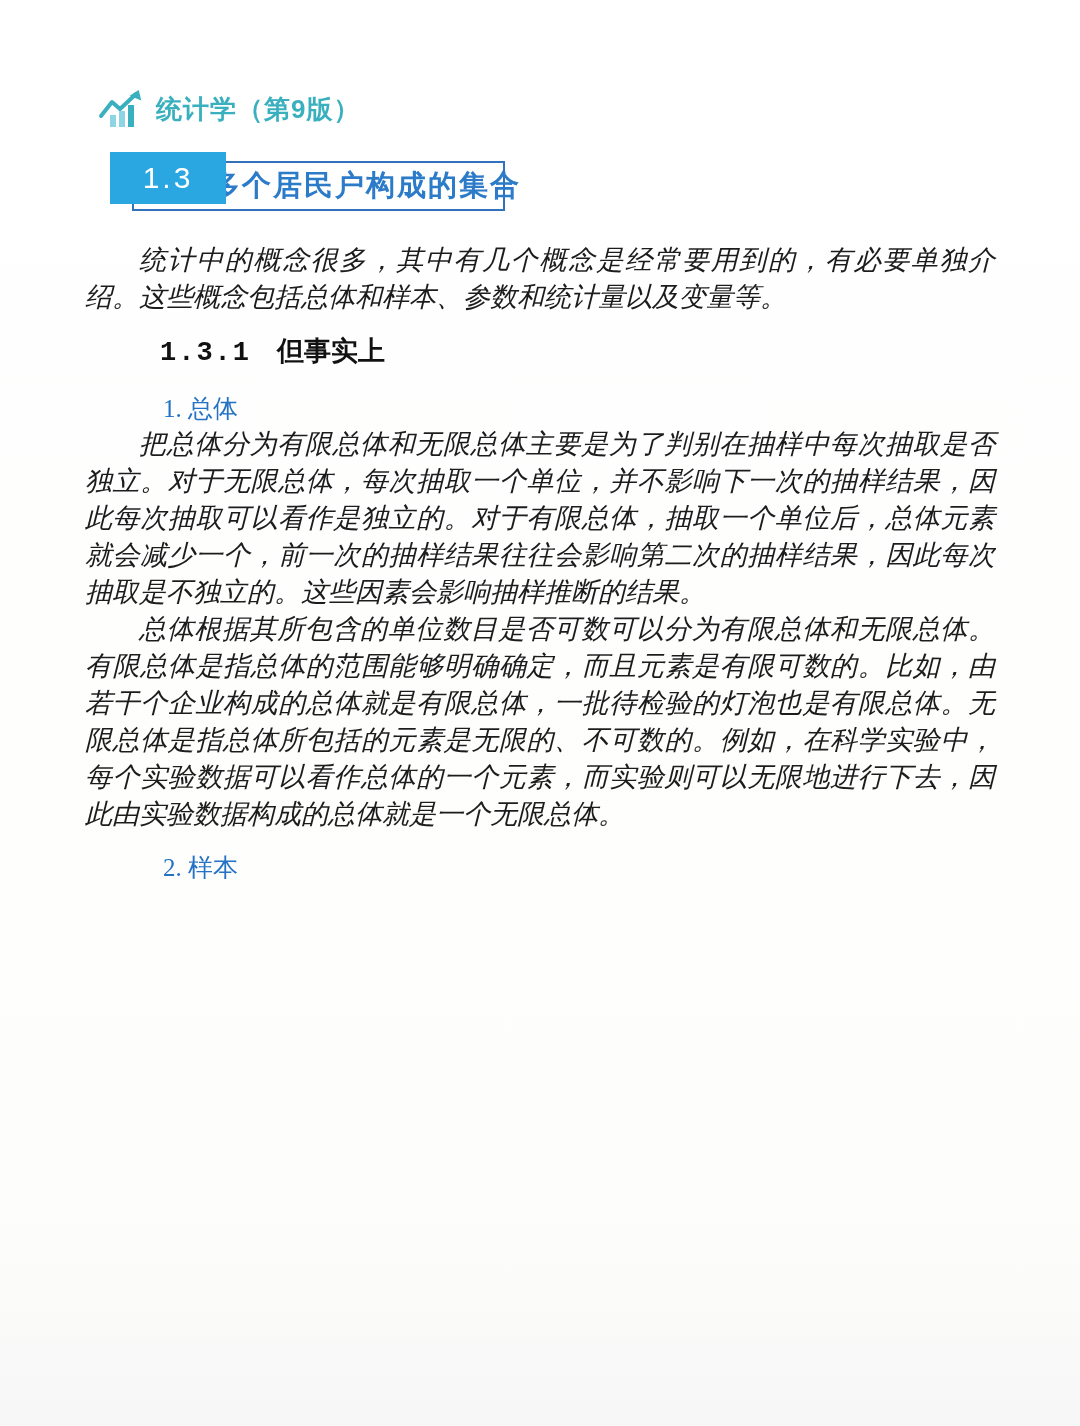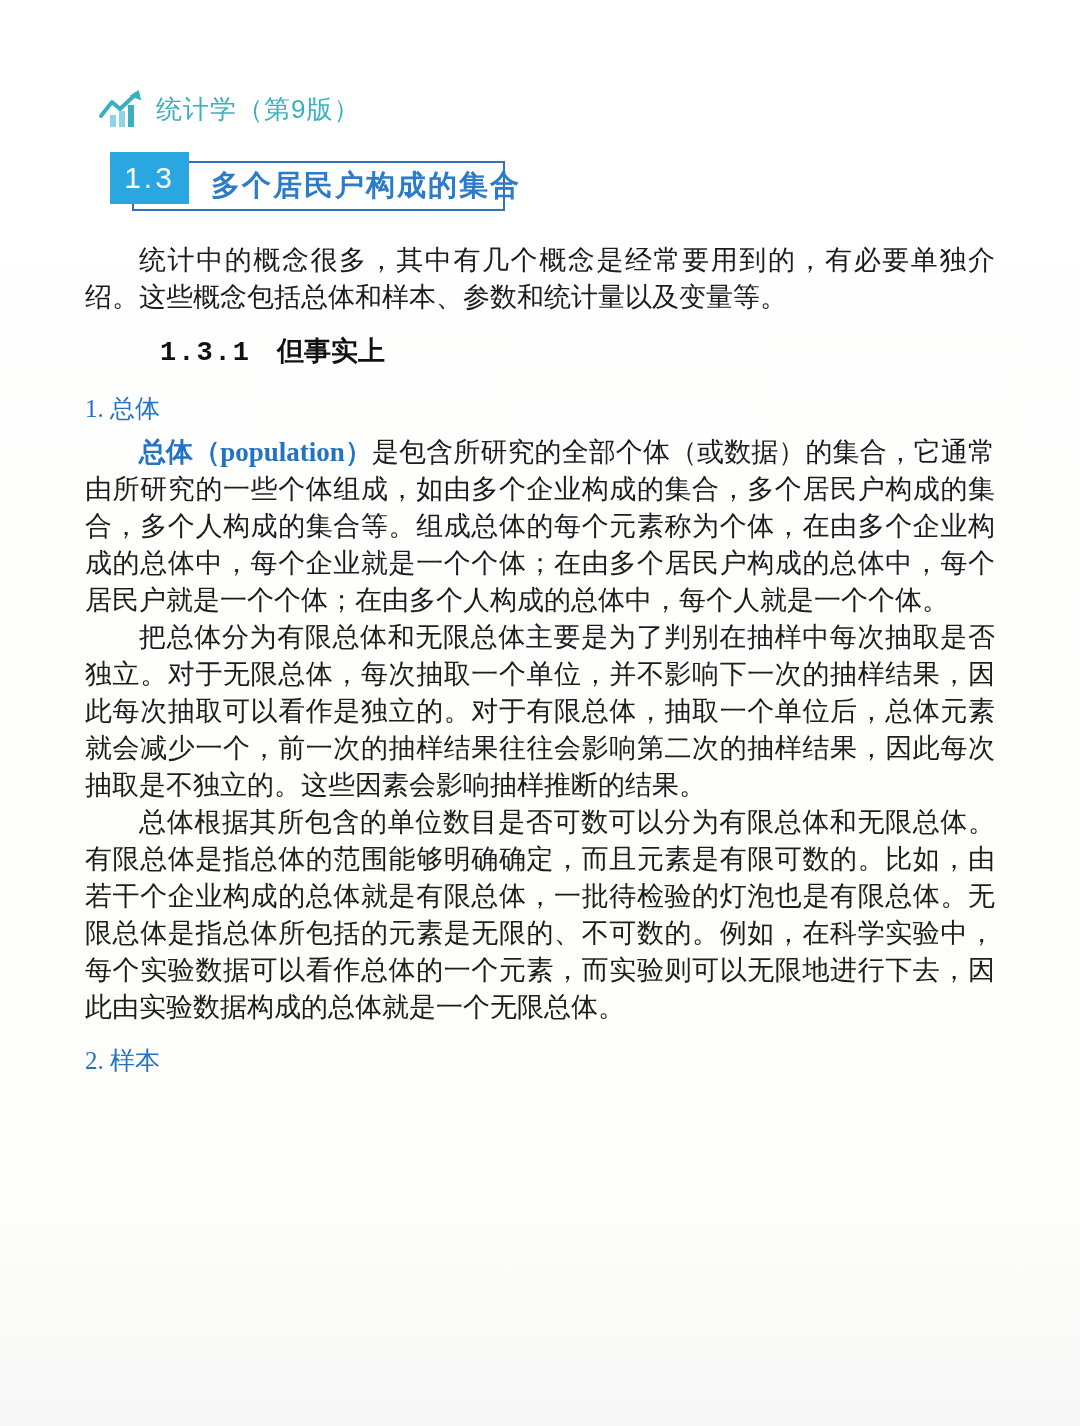--- a/index.html
+++ b/index.html
@@ -23,49 +23,49 @@
     margin-top:88px;
     margin-left:13px;
     display:flex;
     align-items:center;
     gap:10px;
     height:42px;
   }
   .brand-logo{width:48px;height:40px;flex:0 0 auto;}
   .brand-title{
     font-size:26px;
-    font-weight:normal;
+    font-weight:bold;
     color:#3ab0bf;
     letter-spacing:1px;
     font-family:"Liberation Sans","DejaVu Sans",sans-serif;
   }
   
   .para{
     font-size:27px;
     line-height:37px;
     text-align:justify;
     margin:0;
     color:#1c1c1c;
   }
-  .indent{text-indent:2em;}
+  .indent{text-indent:2em;font-style:italic;}
   .intro-para{margin-top:28px;}
   .blue-term{color:#2472c4;font-weight:bold;}
   sup.chi-exp{font-size:16px;line-height:0;}
   i.chi{font-family:"Liberation Serif",serif;}
   
   .banner{
     position:relative;
     margin-top:22px;
     margin-left:25px;
     height:66px;
   }
   .num-box{
     position:absolute;
     left:0;top:0;
-    width:79px;height:52px;
+    width:116px;height:52px;
     background:#2aa7e1;
     color:#ffffff;
     display:flex;align-items:center;justify-content:center;
     font-size:30px;
     letter-spacing:3px;
     z-index:2;
     font-family:"Liberation Sans","DejaVu Sans",sans-serif;
   }
   .title-box{
     position:absolute;
@@ -89,20 +89,21 @@
     margin-top:16px;
     margin-left:75px;
     font-size:27px;
     font-weight:bold;
     line-height:38px;
     color:#111111;
   }
   .subsection-heading .num{margin-right:26px;letter-spacing:2px;font-family:Liberation Mono, monospace;}
   .blue-heading{
     margin-top:20px;
+    margin-left:78px;
     font-size:25px;
     line-height:34px;
     color:#2472c4;
   }
   .blue-heading.second{margin-top:18px;}
   .after-heading{margin-top:8px;}
 </style>
 </head>
 <body>
 
@@ -130,21 +131,20 @@
   </div>
 
   <p class="para indent section-intro">统计中的概念很多，其中有几个概念是经常要用到的，有必要单独介绍。这些概念包括总体和样本、参数和统计量以及变量等。</p>
 
   <div class="subsection-heading">
     <span class="num">1.3.1</span><span>但事实上</span>
   </div>
 
   <div class="blue-heading">1. 总体</div>
 
-  <p class="para indent after-heading"><span class="blue-term">总体（population）</span><span>是包含所研究的全部个体（或数据）的集合，它通常由所研究的一些个体组成，如由多个企业构成的集合，多个居民户构成的集合，多个人构成的集合等。组成总体的每个元素称为个体，在由多个企业构成的总体中，每个企业就是一个个体；在由多个居民户构成的总体中，每个居民户就是一个个体；在由多个人构成的总体中，每个人就是一个个体。</span></p>
 
 
   <p class="para indent">把总体分为有限总体和无限总体主要是为了判别在抽样中每次抽取是否独立。对于无限总体，每次抽取一个单位，并不影响下一次的抽样结果，因此每次抽取可以看作是独立的。对于有限总体，抽取一个单位后，总体元素就会减少一个，前一次的抽样结果往往会影响第二次的抽样结果，因此每次抽取是不独立的。这些因素会影响抽样推断的结果。</p>
 
   <p class="para indent">总体根据其所包含的单位数目是否可数可以分为有限总体和无限总体。有限总体是指总体的范围能够明确确定，而且元素是有限可数的。比如，由若干个企业构成的总体就是有限总体，一批待检验的灯泡也是有限总体。无限总体是指总体所包括的元素是无限的、不可数的。例如，在科学实验中，每个实验数据可以看作总体的一个元素，而实验则可以无限地进行下去，因此由实验数据构成的总体就是一个无限总体。</p>
 
   <div class="blue-heading second">2. 样本</div>
 
 </div>
 

